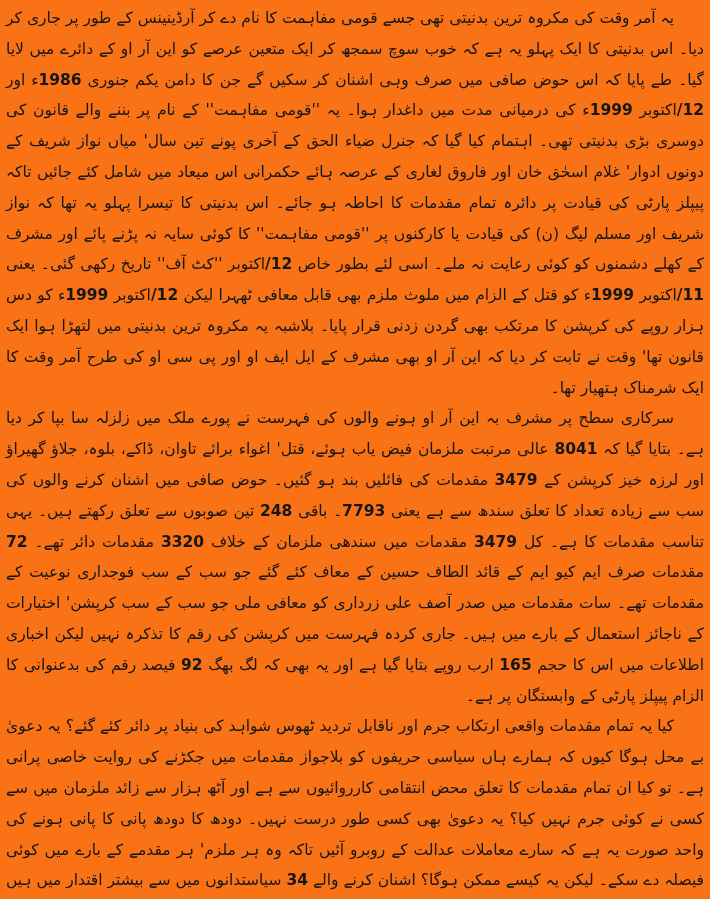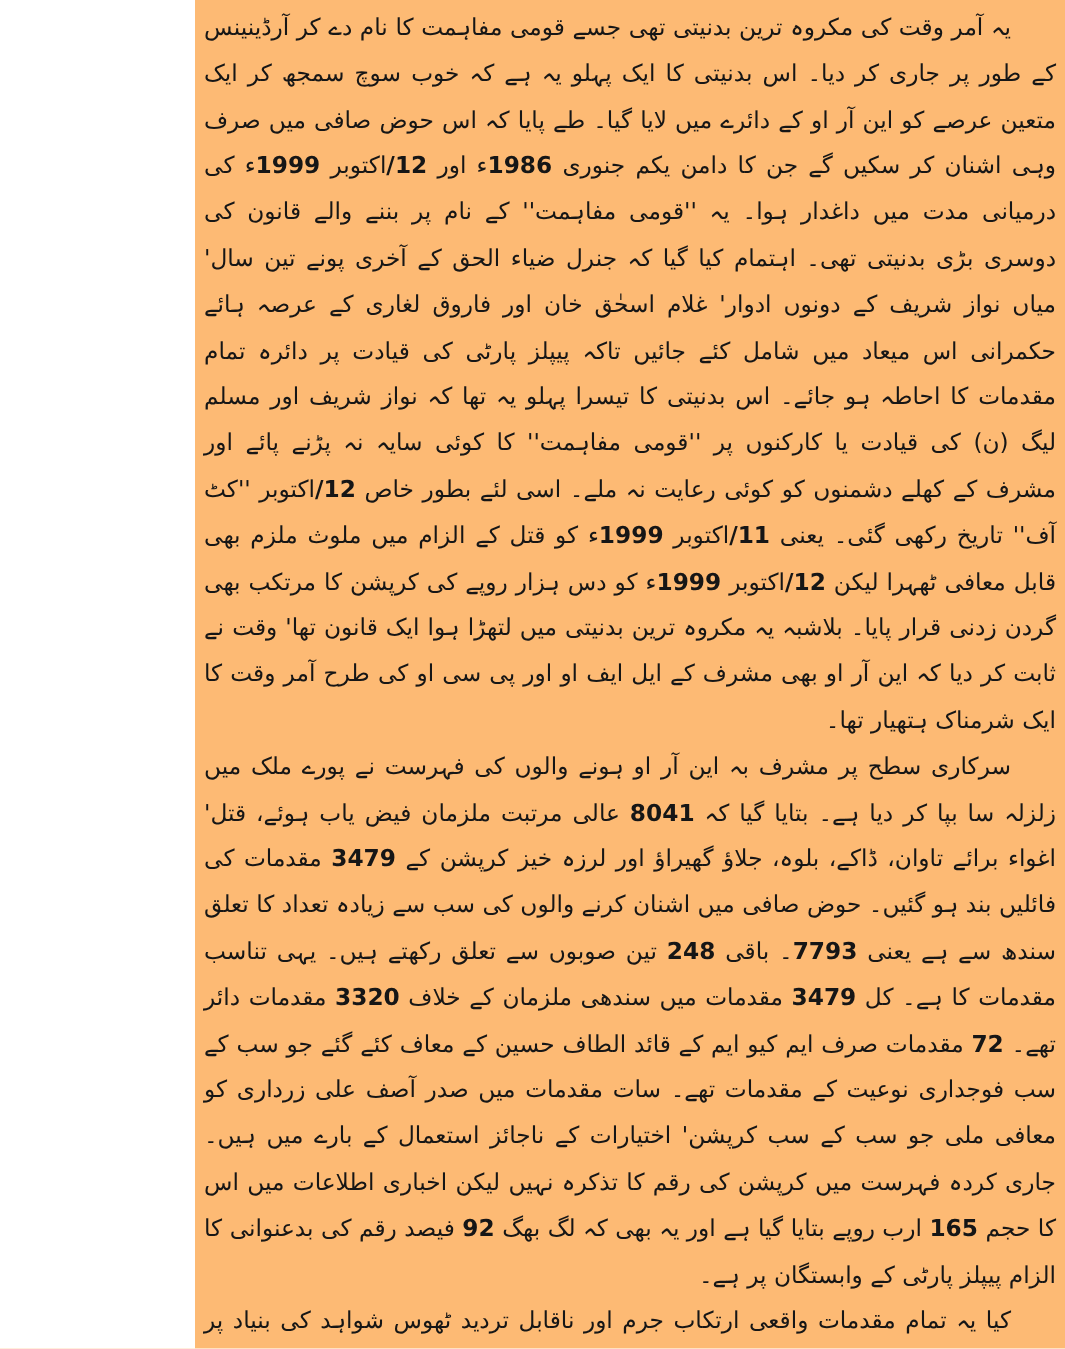--- a/index.html
+++ b/index.html
@@ -1,23 +1,23 @@
 <!DOCTYPE html>
 <html lang="ur" dir="rtl"><head>
 <meta charset="utf-8">
 <style>
   html, body {
     margin: 0;
     padding: 0;
     background: #ffffff;
   }
   .page {
-    width: 580px;
+    width: 710px;
     height: 899px;
-    background: #fdba74;
+    background: #f97316;
     overflow: hidden;
     box-sizing: border-box;
     padding: 3px 6px 0 6px;
   }
   .article {
     direction: rtl;
     unicode-bidi: embed;
     text-align: justify;
     text-justify: inter-word;
     font-family: "DejaVu Sans", sans-serif;

